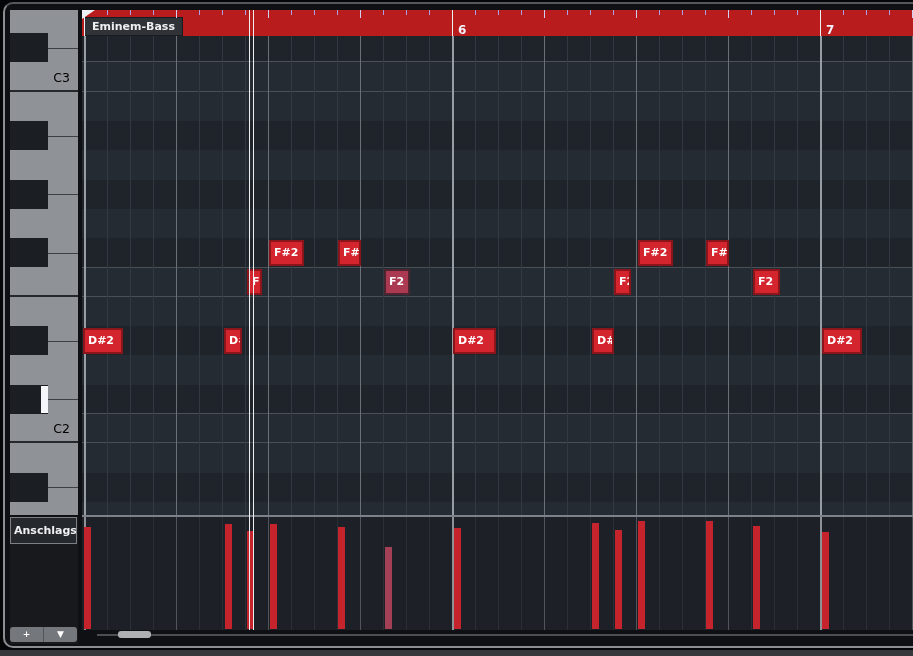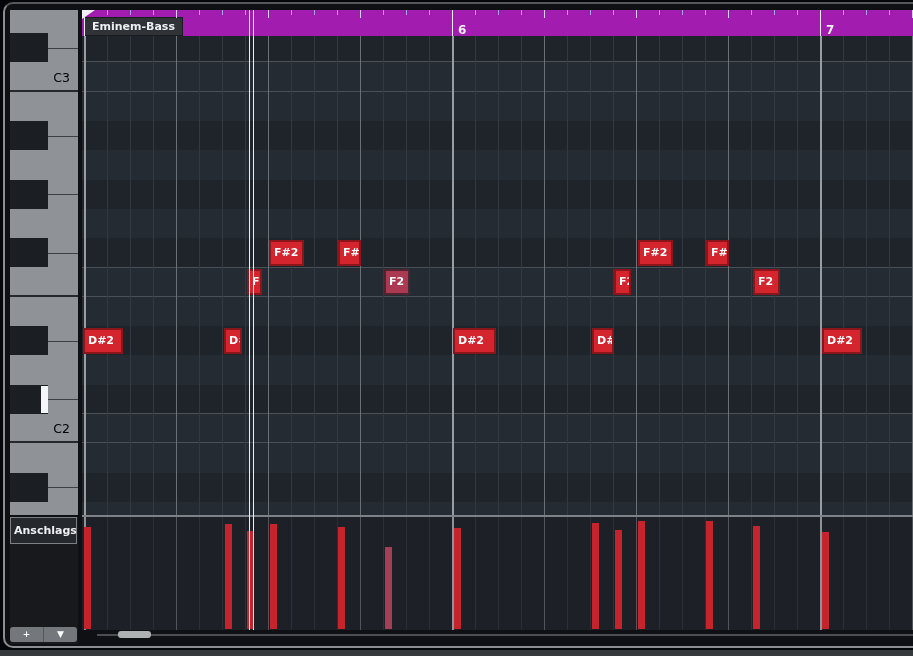--- a/index.html
+++ b/index.html
@@ -11,21 +11,21 @@
   #frame{left:3px;top:2px;width:910px;height:646px;border:2px solid #8b8f93;border-top-color:#54585c;border-right:none;border-radius:10px 0 0 10px;pointer-events:none;z-index:60;}
   #bottom-strip{left:0;top:650px;width:913px;height:6px;background:#36393c;z-index:70;}
   
   #keyboard{left:10px;top:10px;width:68px;height:505px;background:#8f9296;overflow:hidden;}
   .blackkey{position:absolute;left:0;width:38px;background:#1b1f24;}
   .key-halfline{position:absolute;left:38px;width:30px;height:1px;background:#3c4044;}
   .key-boundary{position:absolute;left:0;width:68px;height:2px;background:#26292c;}
   .key-label{position:absolute;right:8px;width:40px;text-align:right;font-size:12.5px;color:#000000;}
   .played-ind{position:absolute;background:#f5f6f8;}
   
-  #ruler{left:82px;top:10px;width:831px;height:35px;background:#a21caf;overflow:hidden;}
+  #ruler{left:82px;top:10px;width:831px;height:35px;background:#b91c1c;overflow:hidden;}
   .ruler-tick{position:absolute;top:0;width:1px;}
   .ruler-barline{position:absolute;top:0;width:1.4px;height:26px;background:#eef0f8;}
   .ruler-number{position:absolute;top:13px;font-size:12px;font-weight:bold;color:#f3f1fb;}
   #part-flag{position:absolute;left:0;top:0;width:13px;height:9px;background:#eef0f4;clip-path:polygon(0 0,100% 0,0 100%);}
   #part-label-box{position:absolute;left:2px;top:7px;height:19px;line-height:17px;padding:0 7px;background:#2f3338;border:1px solid #1a1c1f;font-size:11px;font-weight:bold;color:#eceef0;white-space:nowrap;}
   
   #grid{left:82px;top:36px;width:831px;height:479px;background:#20252c;overflow:hidden;}
   .grid-row{position:absolute;left:0;width:831px;}
   .row-light{background:#252b33;}
   .row-dark{background:#1f242b;}

